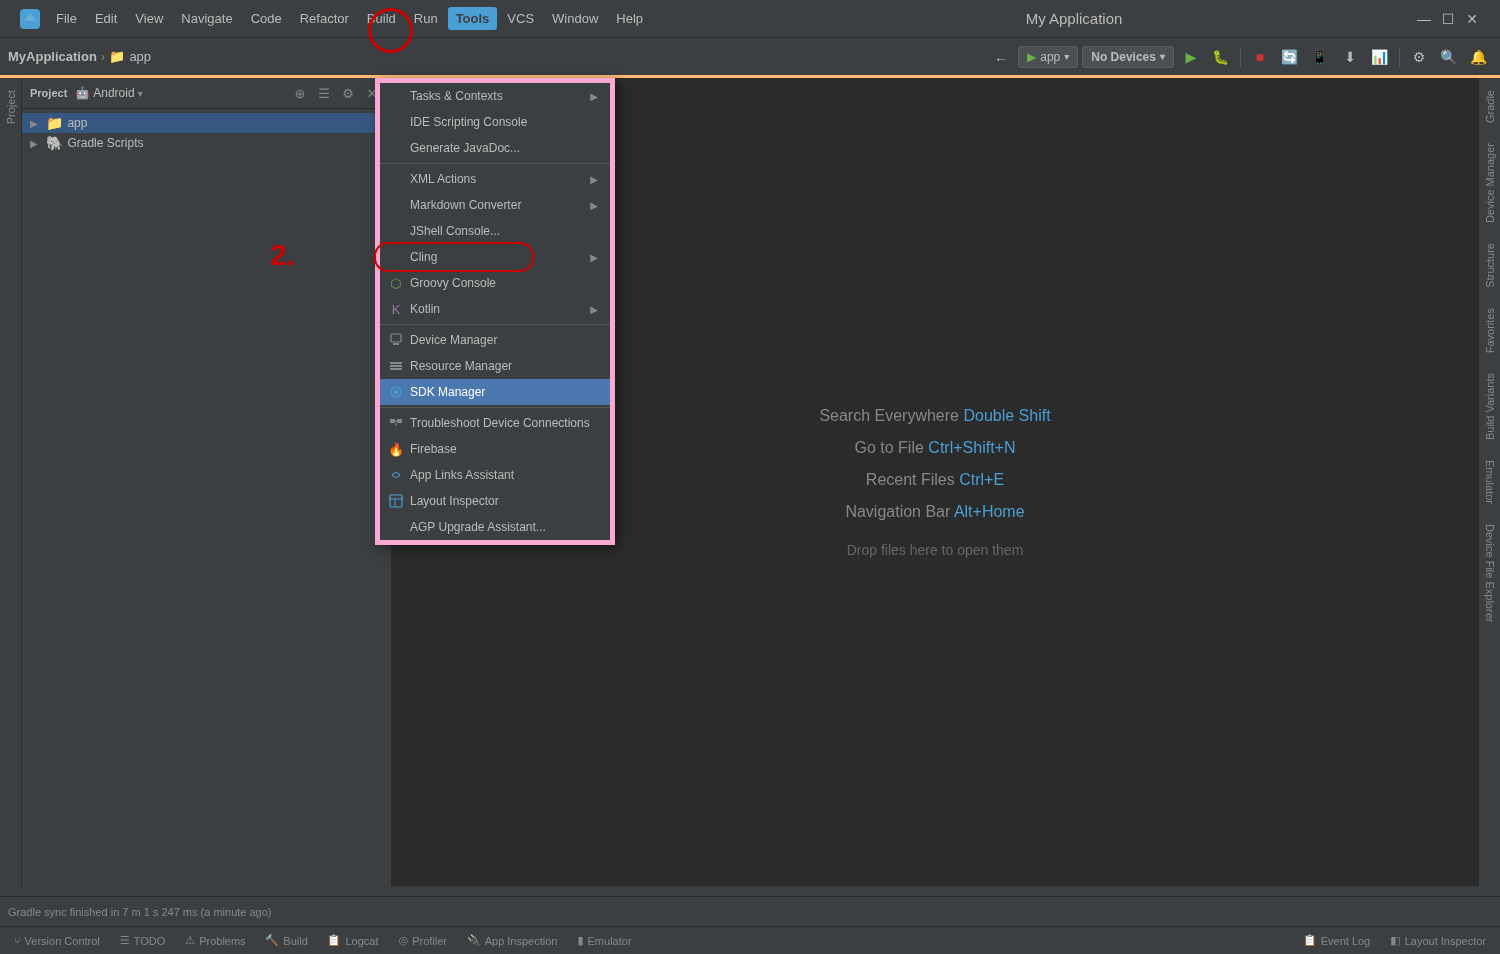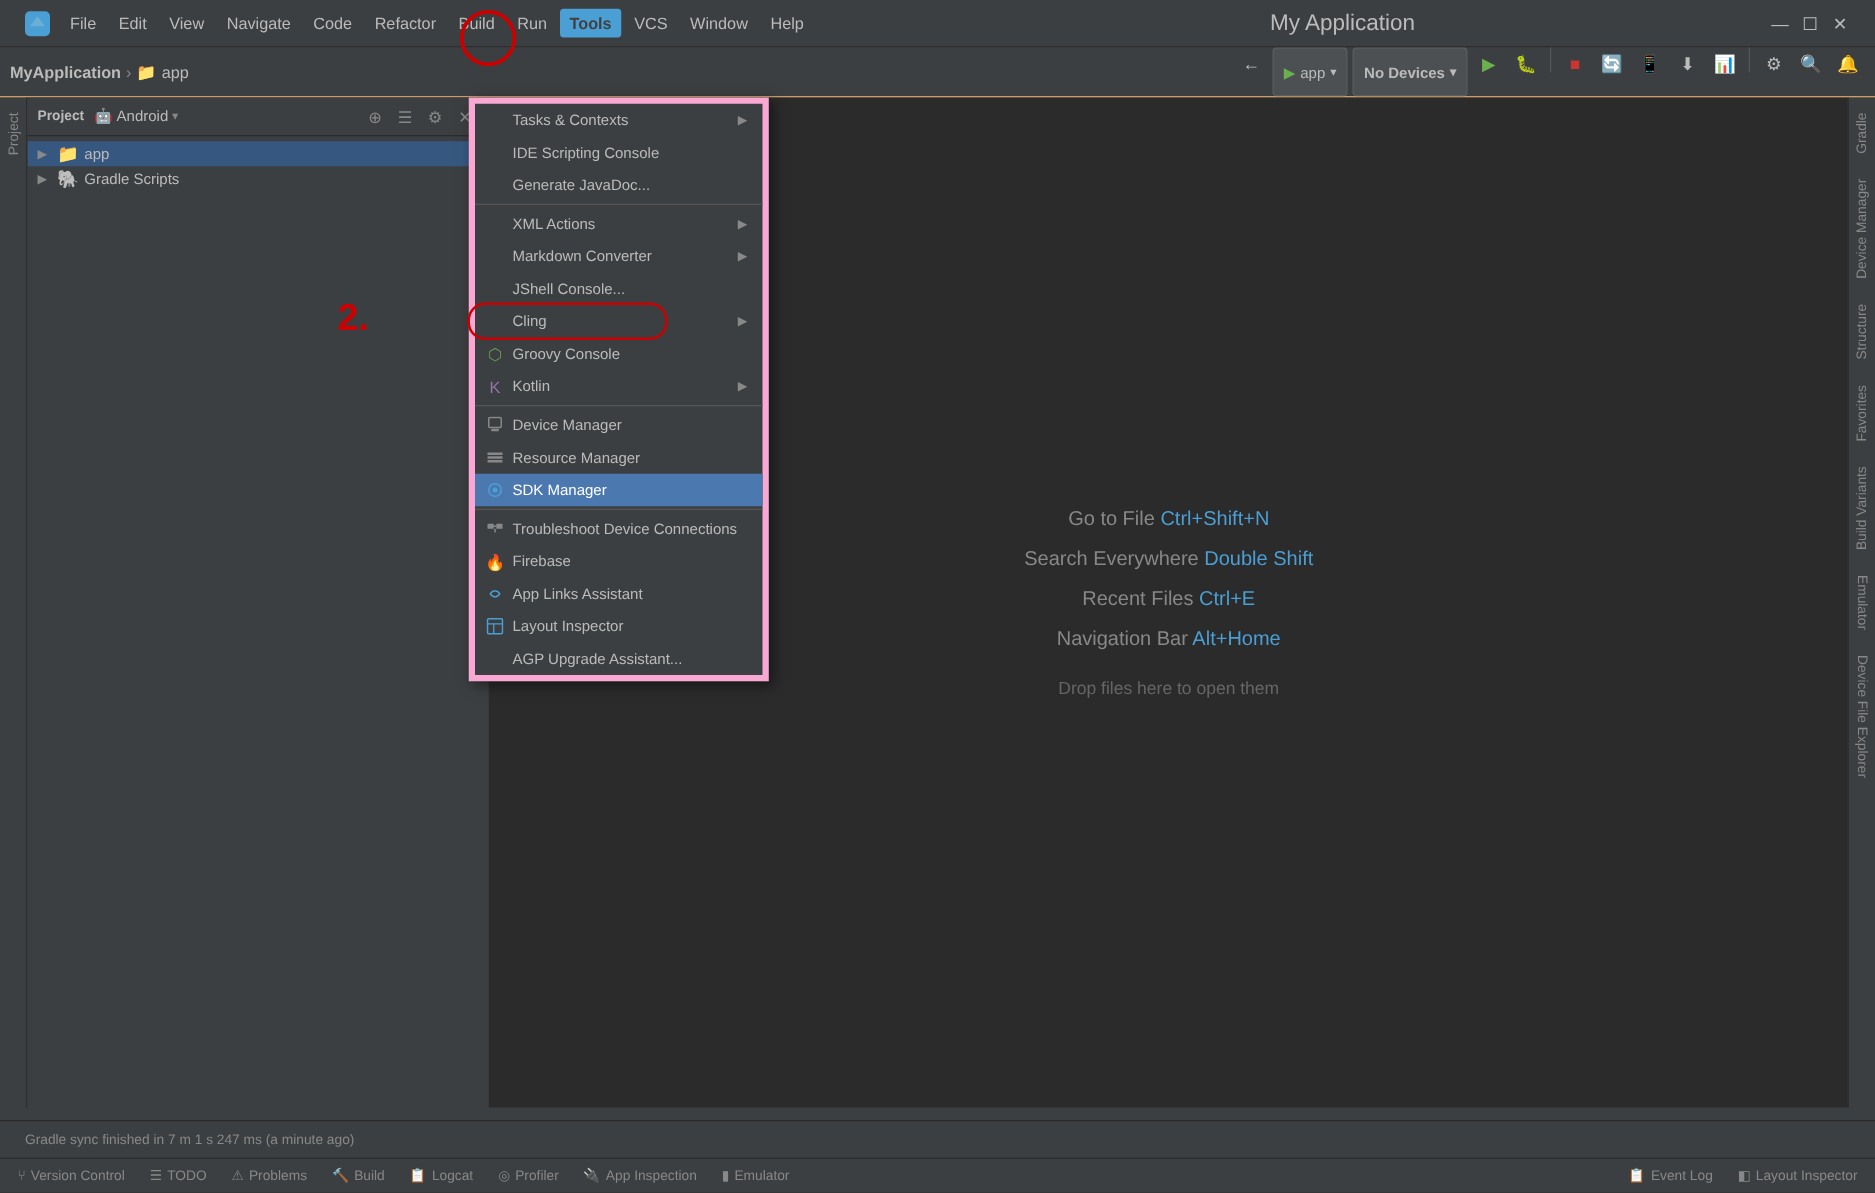--- a/index.html
+++ b/index.html
@@ -46,21 +46,21 @@
     }
     .menu-item.active {
       background: #4a9fd4;
       color: #404040;
       font-weight: bold;
     }
     #title-center {
       flex: 1;
       text-align: center;
       color: #bbbbbb;
-      font-size: 18px;
+      font-size: 15px;
     }
     #window-controls {
       display: flex;
       gap: 8px;
       align-items: center;
     }
     .win-btn {
       width: 16px; height: 16px;
       border: none;
       background: transparent;
@@ -68,22 +68,23 @@
       cursor: pointer;
       font-size: 14px;
       display: flex; align-items: center; justify-content: center;
     }
 
     
     #toolbar {
       background: #3c3f41;
       height: 40px;
       display: flex;
+      align-items: center;
       padding: 0 8px;
-      border-bottom: 1px solid #fdba74;
+      border-bottom: 3px solid #fdba74;
       gap: 4px;
     }
     .breadcrumb {
       color: #bbbbbb;
       font-size: 13px;
       display: flex;
       align-items: center;
       gap: 4px;
     }
     .toolbar-spacer { flex: 1; }
@@ -445,26 +446,26 @@
         <span class="tree-chevron">▶</span>
         <span class="tree-icon" style="color:#6ab04c;">🐘</span>
         <span class="tree-label">Gradle Scripts</span>
       </div>
     </div>
   </div>
 
   <div id="content-area">
     <div class="welcome-text">
       <div>
+        <span class="shortcut-normal">Search Everywhere </span>
+        <span class="shortcut-key">Double Shift</span>
+      </div>
+      <div>
         <span class="shortcut-normal">Go to File </span>
         <span class="shortcut-key">Ctrl+Shift+N</span>
-      </div>
-      <div>
-        <span class="shortcut-normal">Search Everywhere </span>
-        <span class="shortcut-key">Double Shift</span>
       </div>
       <div>
         <span class="shortcut-normal">Recent Files </span>
         <span class="shortcut-key">Ctrl+E</span>
       </div>
       <div>
         <span class="shortcut-normal">Navigation Bar </span>
         <span class="shortcut-key">Alt+Home</span>
       </div>
       <div style="color:#666; font-size:14px; margin-top:8px;">
@@ -619,21 +620,21 @@
 
   </div>
 </div>
 
 <div style="position:absolute; top:8px; left:368px; width:45px; height:45px; border:3px solid #cc0000; border-radius:50%; pointer-events:none; z-index:300;"></div>
 
 <div style="position:absolute; top:238px; left:270px; color:#cc0000; font-size:30px; font-weight:bold; pointer-events:none; z-index:300;">2.</div>
 
 <div style="position:absolute; top:242px; left:374px; width:160px; height:30px; border:2.5px solid #cc0000; border-radius:14px; pointer-events:none; z-index:300;"></div>
 
-<div id="status-bar" style="position:absolute; bottom:28px; left:0; right:0; height:30px; background:#3c3f41; border-top:1px solid #2b2b2b; display:flex; align-items:center; padding:0 20px; font-size:11px; color:#888; gap:4px;">
+<div id="status-bar" style="position:absolute; bottom:28px; left:0; right:0; height:30px; background:#3c3f41; border-top:1px solid #2b2b2b; display:flex; align-items:center; padding:0 8px; font-size:11px; color:#888; gap:4px;">
   <span>Gradle sync finished in 7 m 1 s 247 ms (a minute ago)</span>
 </div>
 
 <div id="bottom-tabs" style="position:absolute; bottom:0; left:0; right:0; height:28px; background:#3c3f41; border-top:1px solid #2b2b2b; display:flex; align-items:center; padding:0 4px; gap:0;">
 
   <div class="bottom-tab">
     <span style="font-size:11px;">⑂</span>
     <span>Version Control</span>
   </div>
 

